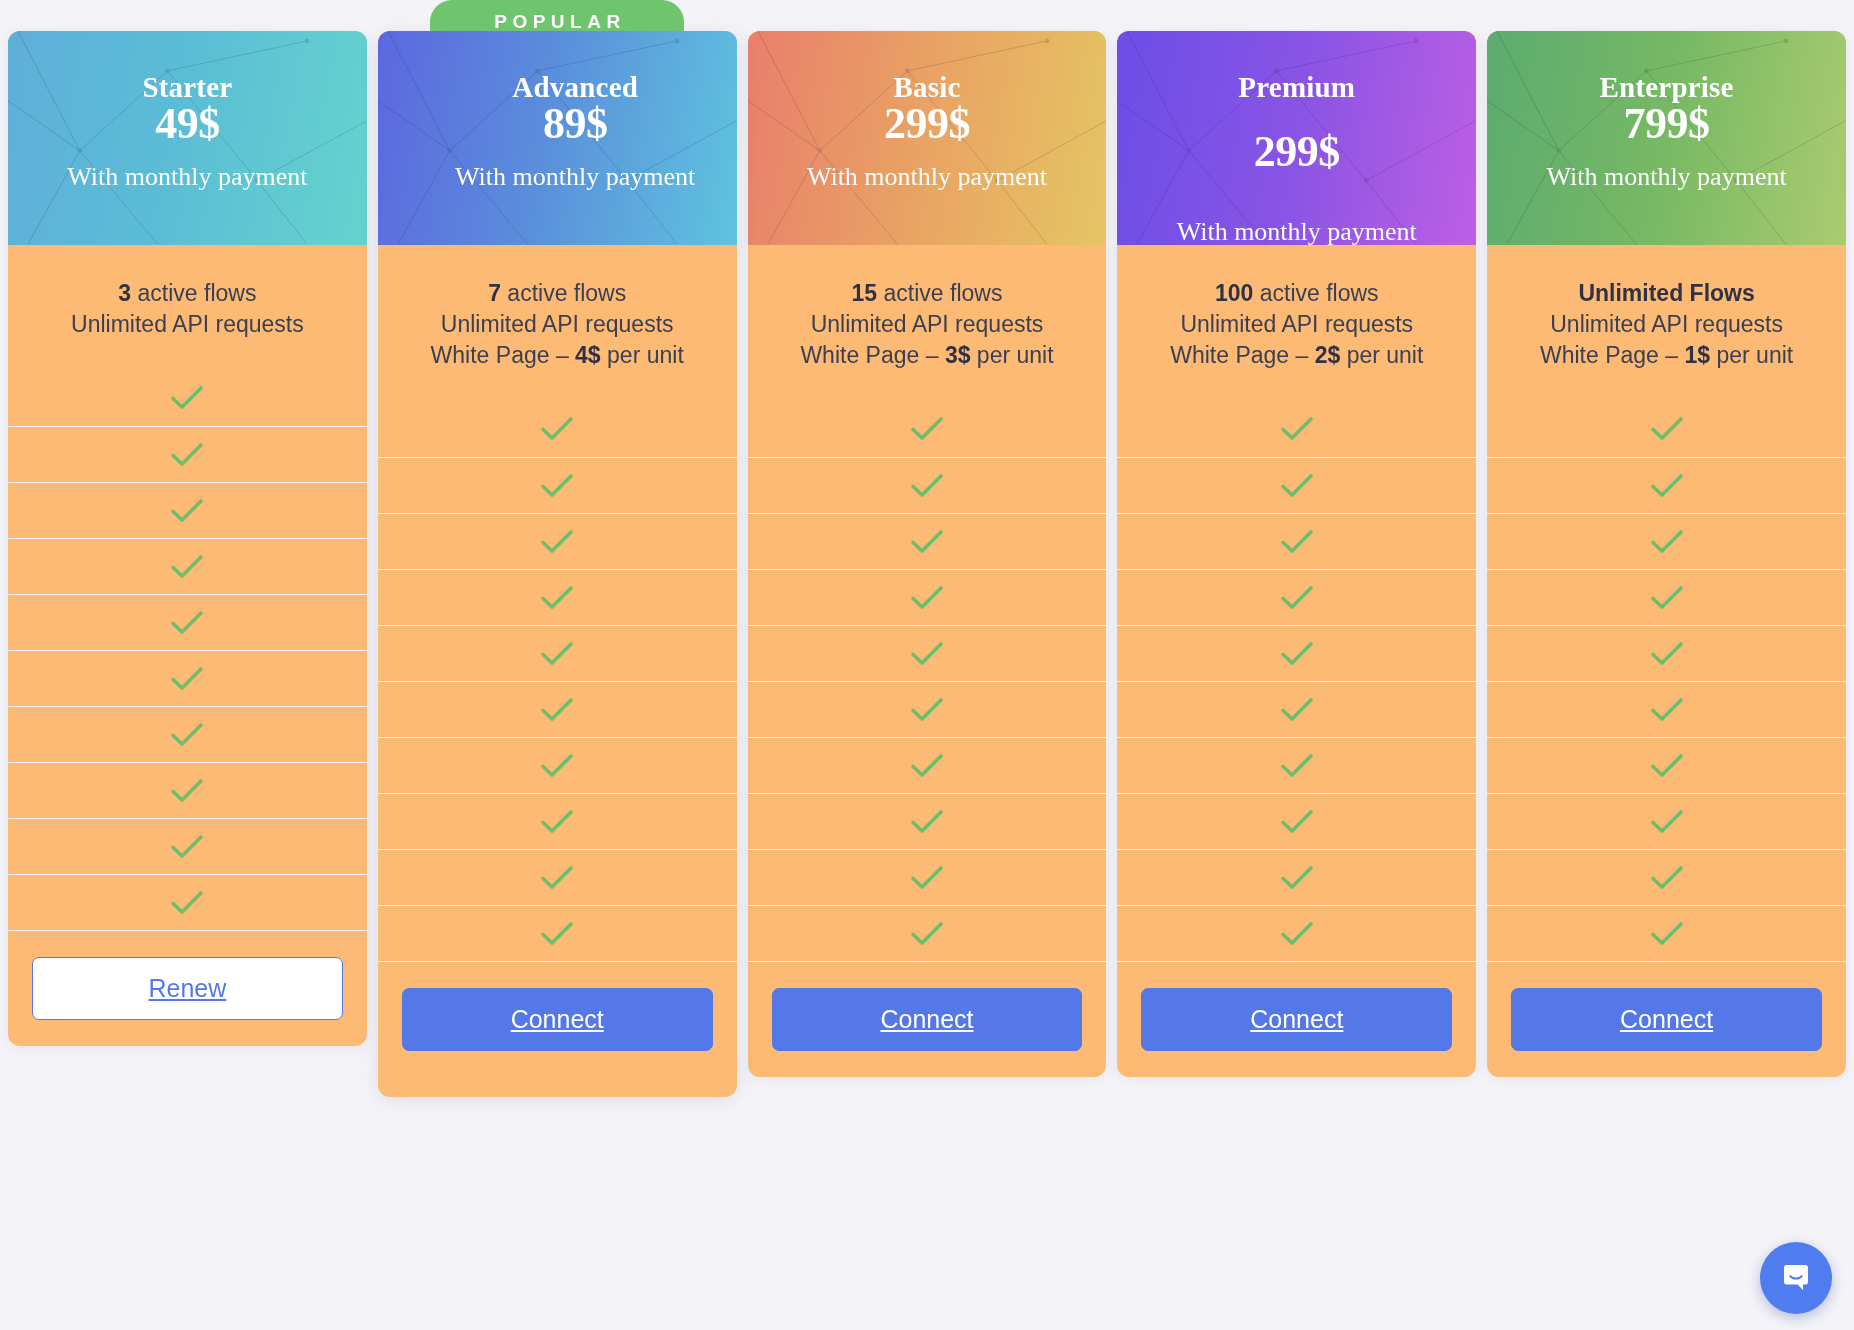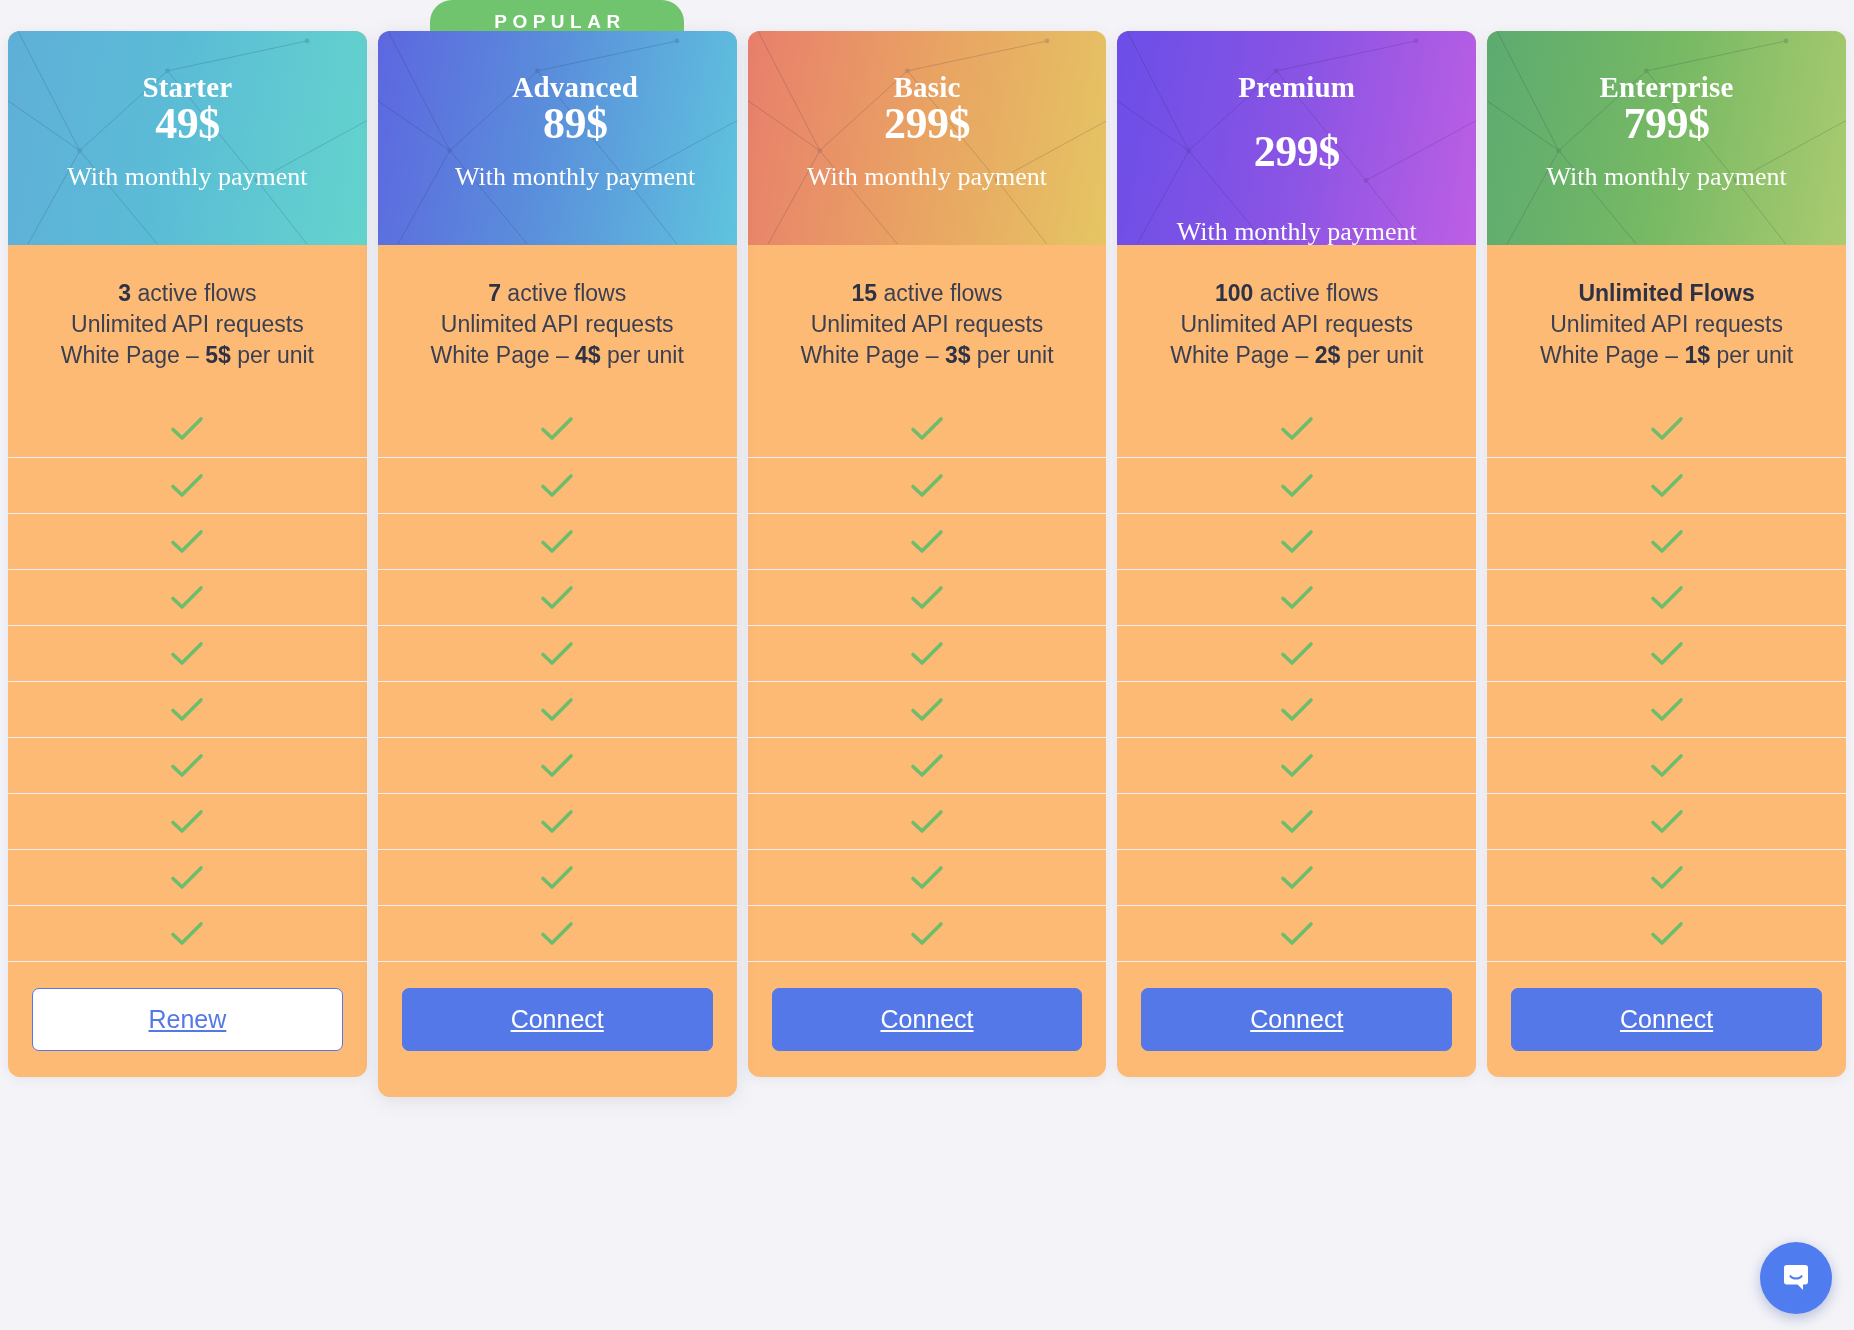--- a/index.html
+++ b/index.html
@@ -228,21 +228,20 @@
           <circle cx="250" cy="150" r="2.4" fill="#1b2340"></circle>
           <circle cx="300" cy="10" r="2.4" fill="#1b2340"></circle>
         </svg>
         <div class="plan-name">Starter</div>
         <div class="plan-price">49$</div>
         <div class="plan-period">With monthly payment</div>
       </div>
       <div class="card-summary">
         <div class="summary-line"><b>3</b><span> active flows</span></div>
         <div class="summary-line">Unlimited API requests</div>
-        <div class="summary-line"><span>White Page – </span><b>5$</b><span> per unit</span></div>
       </div>
       <div class="feature-list">
         <div class="feature-row">
           <svg viewBox="0 0 34 26" class="check-icon">
             <path d="M3 13.5 L12 22 L31 3" stroke="#6cbe6c" stroke-width="3.6" fill="none" stroke-linecap="round" stroke-linejoin="round"></path>
           </svg>
         </div>
         <div class="feature-row">
           <svg viewBox="0 0 34 26" class="check-icon">
             <path d="M3 13.5 L12 22 L31 3" stroke="#6cbe6c" stroke-width="3.6" fill="none" stroke-linecap="round" stroke-linejoin="round"></path>

